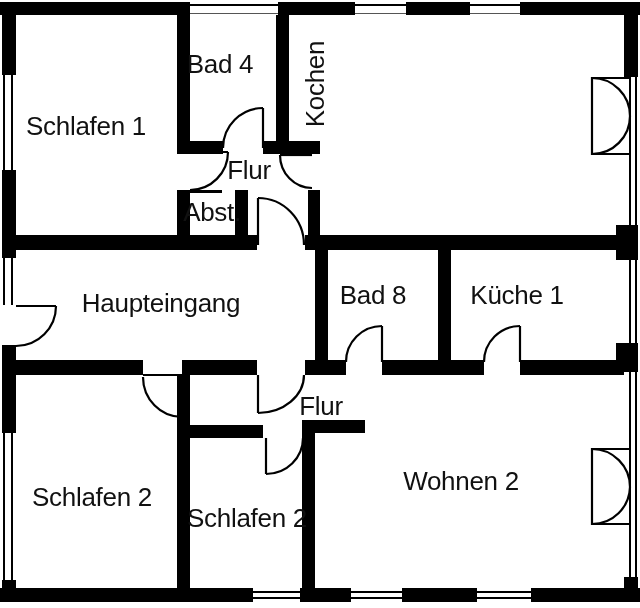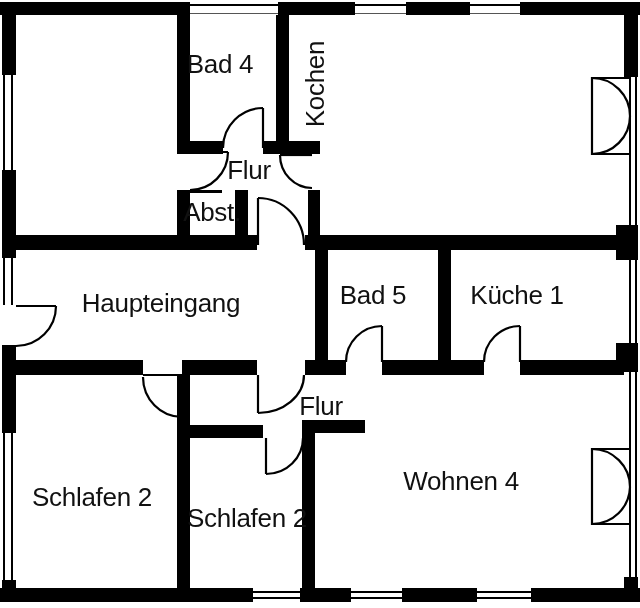--- a/index.html
+++ b/index.html
@@ -139,25 +139,26 @@
 
     <path d="M630,78 H592 V154 H630"></path>
     <path d="M592,78 A38,38 0 0 1 630,116"></path>
     <path d="M592,154 A38,38 0 0 0 630,116"></path>
 
     <path d="M630,449 H592 V524 H630"></path>
     <path d="M592,449 A38,38 0 0 1 630,487"></path>
     <path d="M592,524 A38,38 0 0 0 630,487"></path>
   </svg>
 
+  <div class="lbl" style="left:86px;top:126px">Schlafen 1</div>
   <div class="lbl" style="left:220px;top:64px">Bad 4</div>
   <div class="lbl vert" style="left:315px;top:84px">Kochen</div>
   <div class="lbl" style="left:249px;top:170px">Flur</div>
   <div class="lbl" style="left:212px;top:212px">Abst.</div>
   <div class="lbl" style="left:161px;top:303px">Haupteingang</div>
-  <div class="lbl" style="left:373px;top:295px">Bad 5</div>
+  <div class="lbl" style="left:373px;top:295px">Bad 8</div>
   <div class="lbl" style="left:517px;top:295px">Küche 1</div>
   <div class="lbl" style="left:321px;top:406px">Flur</div>
   <div class="lbl" style="left:92px;top:497px">Schlafen 2</div>
   <div class="lbl" style="left:247px;top:518px">Schlafen 2</div>
-  <div class="lbl" style="left:461px;top:481px">Wohnen 4</div>
+  <div class="lbl" style="left:461px;top:481px">Wohnen 2</div>
 
 </div>
 
 </body></html>

